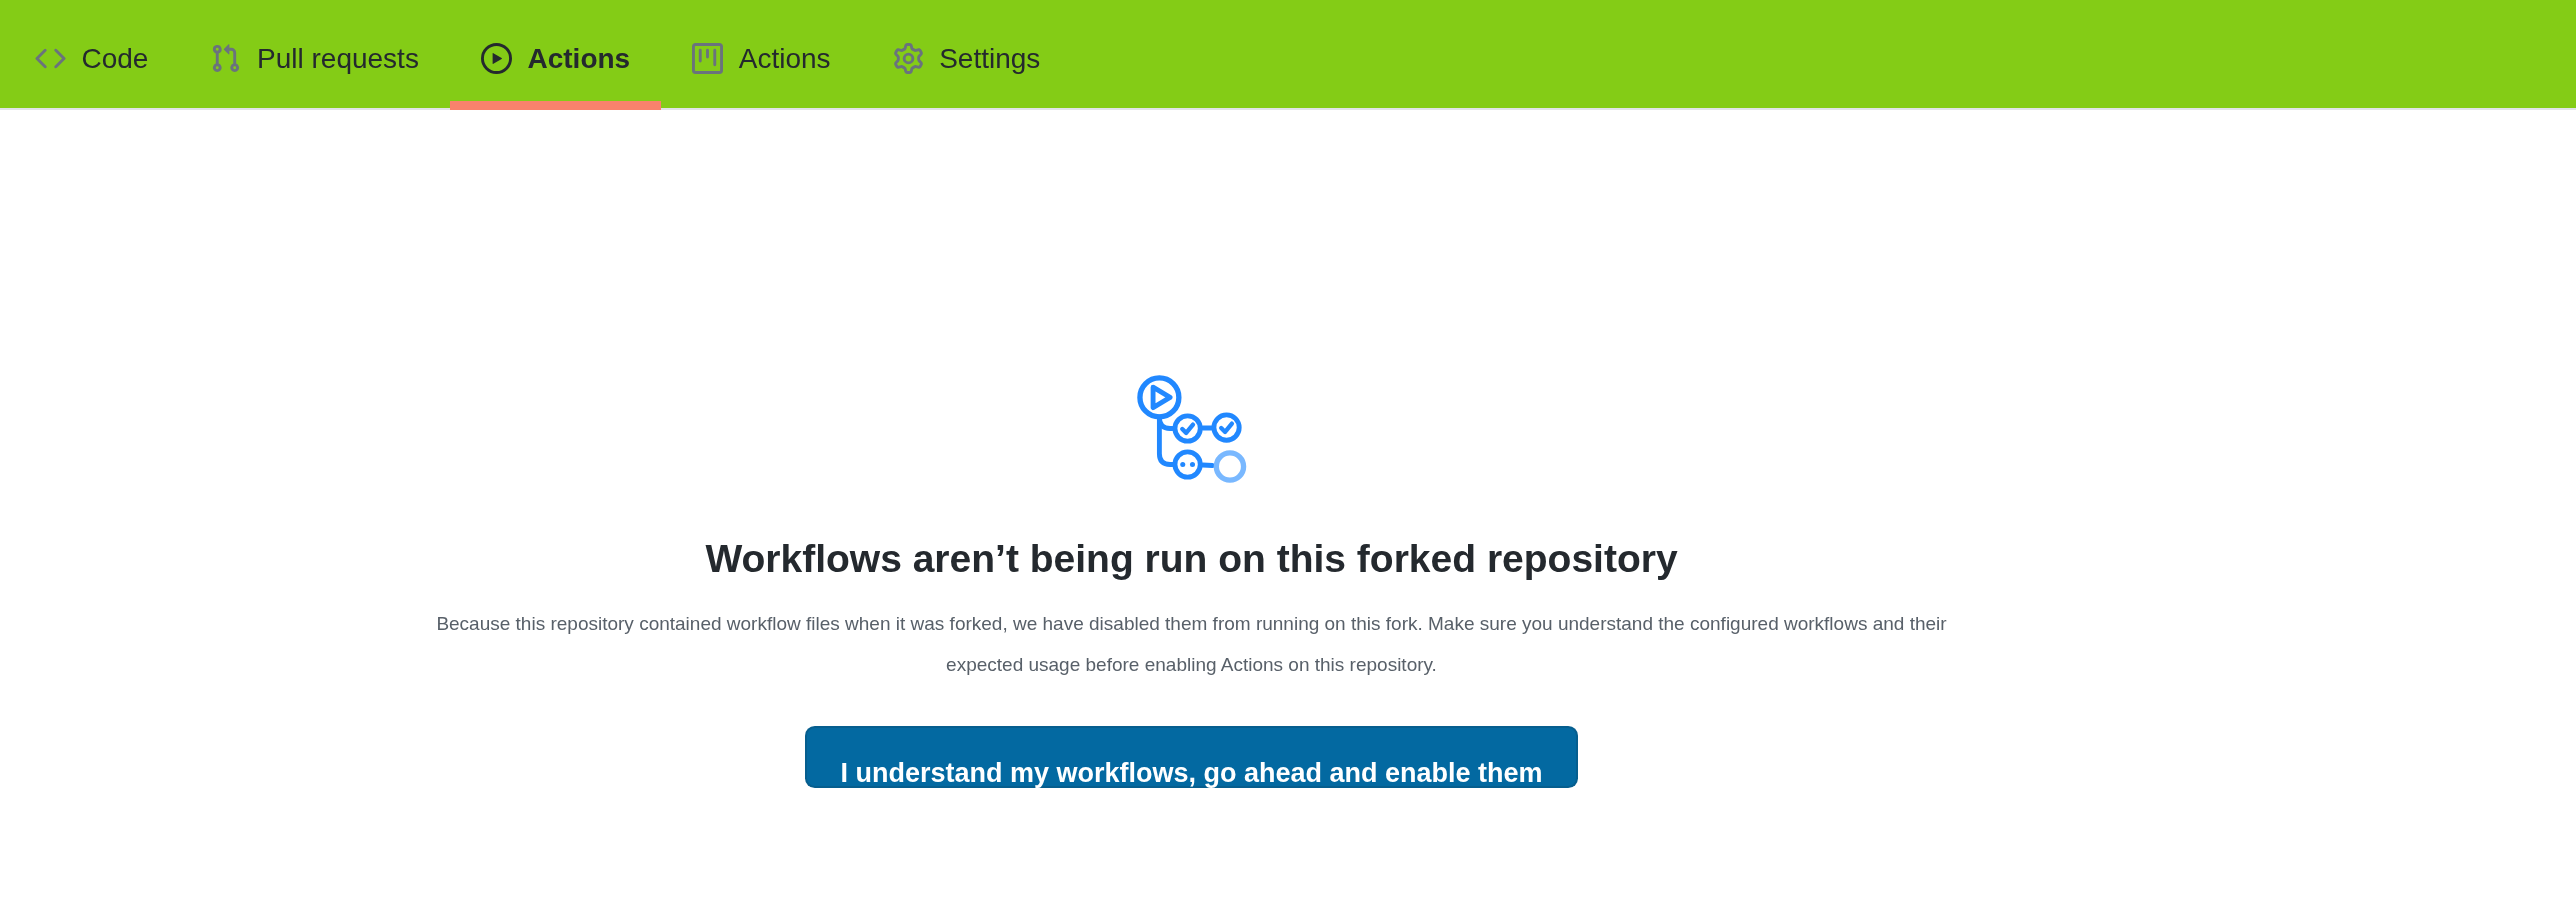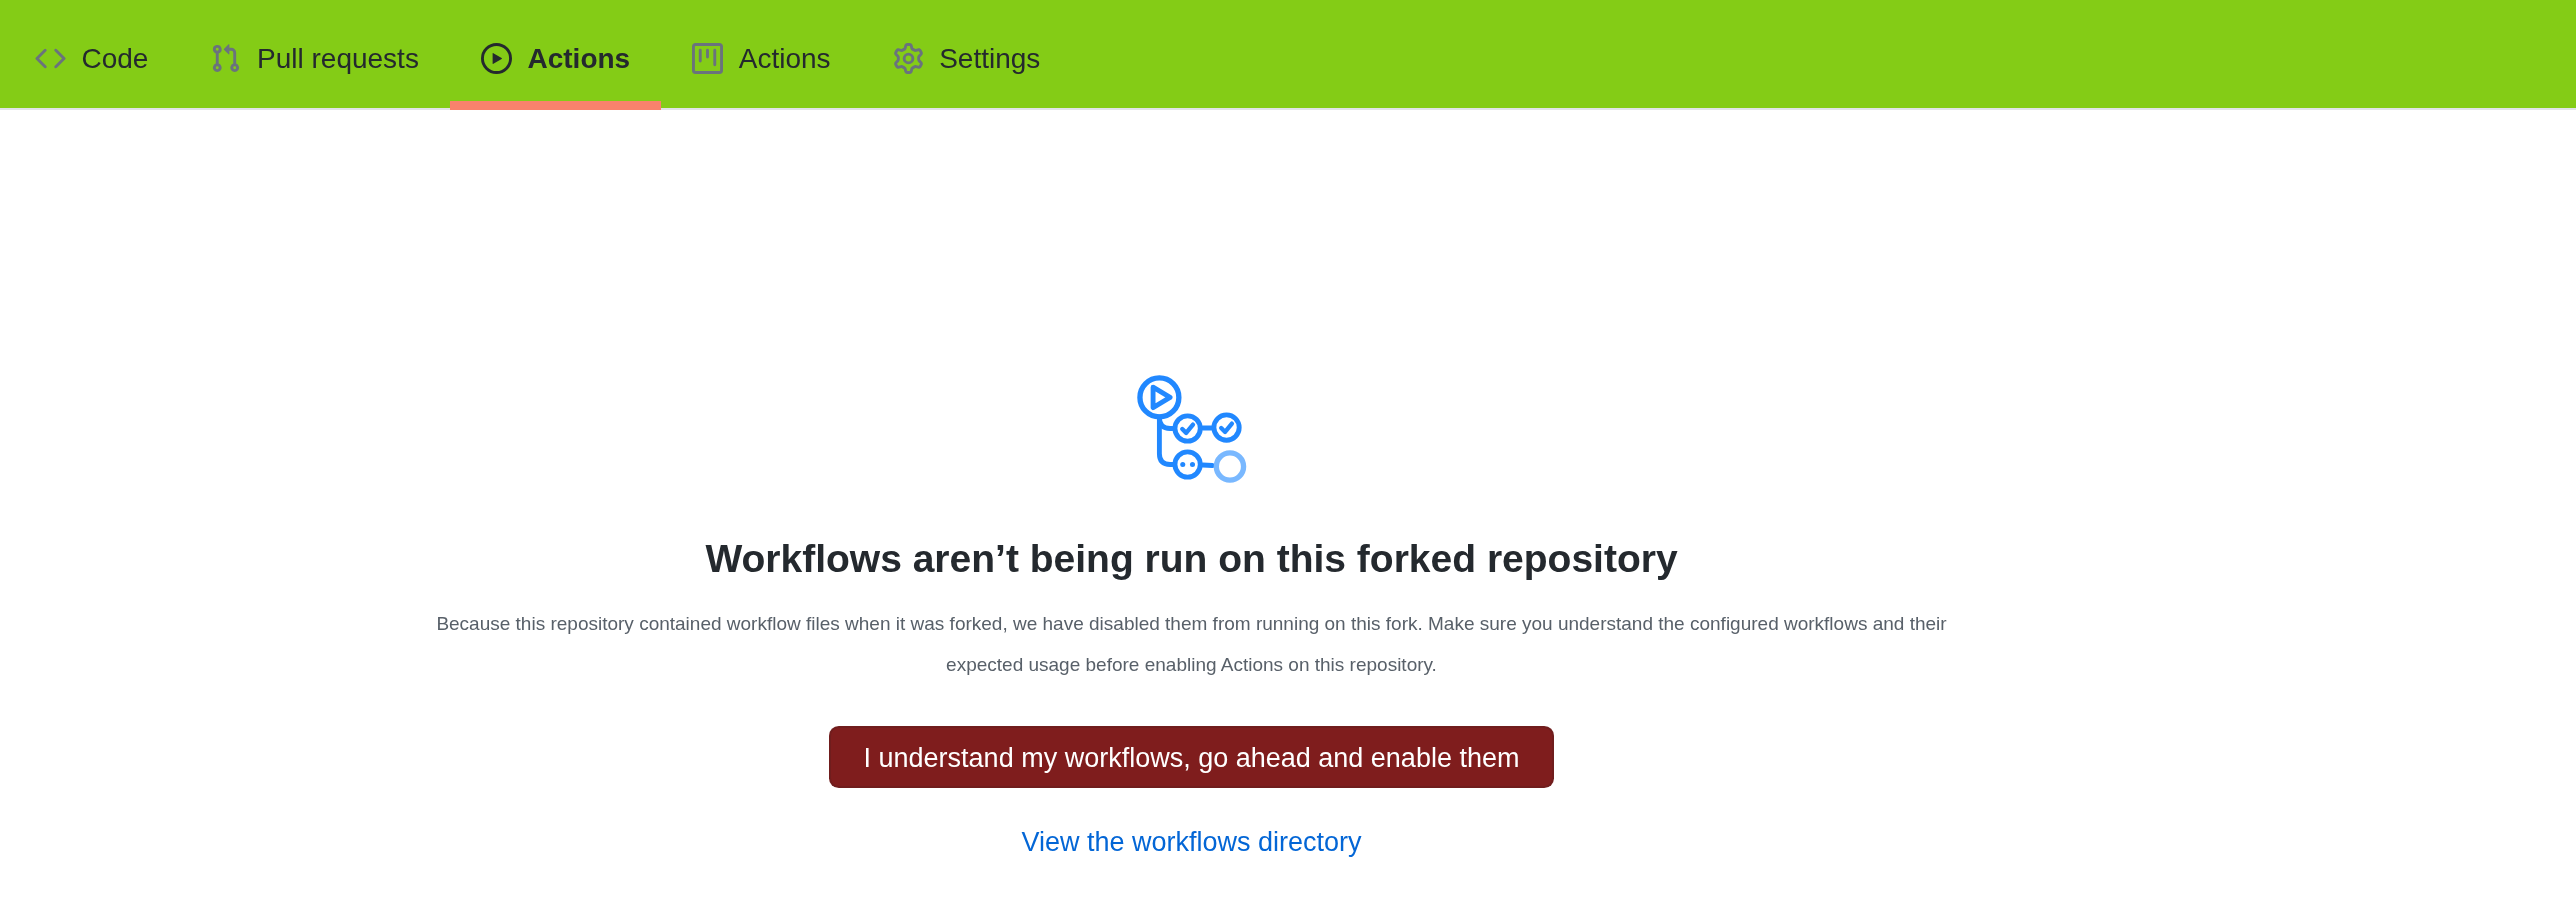--- a/index.html
+++ b/index.html
@@ -77,27 +77,27 @@
     max-width: 1564px;
     margin: 19.5px auto 0 auto;
     font-size: 19px;
     line-height: 41px;
     color: #586069;
   }
   .enable-button {
     display: inline-block;
     margin-top: 41px;
     height: 62px;
-    padding: 1px 33px;
+    padding: 16px 33px;
     font-family: "Liberation Sans", sans-serif;
     font-size: 27px;
-    font-weight: 400;
+    font-weight: 700;
     line-height: 58px;
     color: #ffffff;
-    background: #7f1d1d;
+    background: #0369a1;
     border: 2px solid rgba(27, 31, 35, 0.15);
     border-radius: 9.8px;
     cursor: pointer;
   }
   .dir-link-row { margin-top: 39px; }
   .dir-link {
     font-size: 27px;
     color: #0366d6;
     text-decoration: none;
     cursor: pointer;
@@ -172,18 +172,15 @@
   </span>
 
   <h2 class="blankslate-heading">Workflows aren’t being run on this forked repository</h2>
 
   <p class="blankslate-desc">Because this repository contained workflow files when it was forked, we have disabled them from running on this fork. Make sure you understand the configured workflows and their expected usage before enabling Actions on this repository.</p>
 
   <div>
     <button class="enable-button">I understand my workflows, go ahead and enable them</button>
   </div>
 
-  <div class="dir-link-row">
-    <a class="dir-link">View the workflows directory</a>
-  </div>
 
 </main>
 
 
 </body></html>

